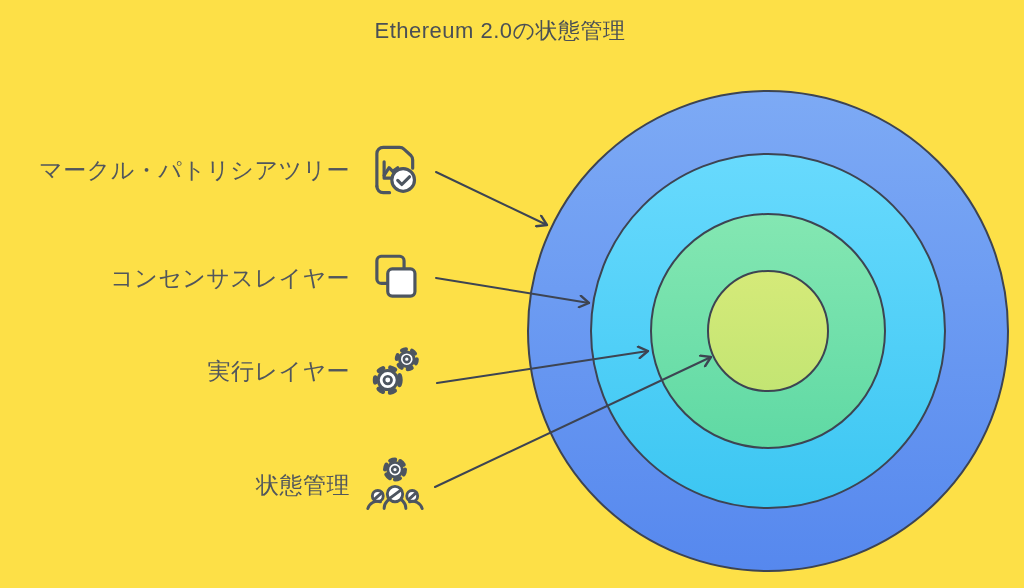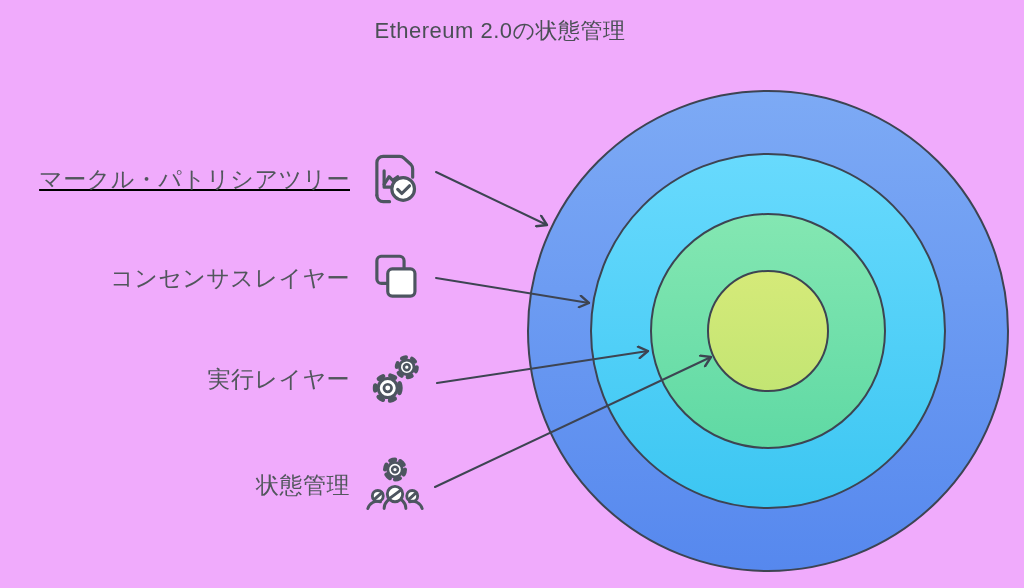--- a/index.html
+++ b/index.html
@@ -1,18 +1,18 @@
 <!DOCTYPE html>
 <html><head>
 <meta charset="utf-8">
 <style>
   html,body{margin:0;padding:0;background:#ffffff;}
   .stage{
     position:relative;width:1024px;height:588px;overflow:hidden;
-    font-family:"Liberation Sans","DejaVu Sans",sans-serif;background:#f0abfc;
+    font-family:"Liberation Sans","DejaVu Sans",sans-serif;background:#fde047;
   }
   .title{
     position:absolute;top:16px;left:500px;transform:translateX(-50%);
     font-size:22px;color:#4a4f55;white-space:nowrap;letter-spacing:.5px;
   }
   .art{position:absolute;top:0;left:0;}
   .row{
     position:absolute;right:600px;display:flex;align-items:center;gap:16px;
     height:62px;
   }
@@ -60,21 +60,21 @@
     </g>
 
     <g stroke-width="2" fill="none" stroke-linecap="round" stroke="#3d4452">
       <path d="M436,172 L547,225" marker-end="url(#ah)"></path>
       <path d="M436,278 L589,303" marker-end="url(#ah)"></path>
       <path d="M437,383 L648,351" marker-end="url(#ah)"></path>
       <path d="M435,487 L711,357" marker-end="url(#ah)"></path>
     </g>
   </svg>
 
-  <div class="row" style="top:148px;text-decoration:underline;">
+  <div class="row" style="top:139px;">
     <span class="lbl">マークル・パトリシアツリー</span>
     <span class="ic">
       <svg viewBox="0 0 64 64" fill="none" stroke-width="3.5" stroke-linecap="round" stroke-linejoin="round" stroke="#4d5560">
         <path d="M12,50 V14 a7,7 0 0 1 7,-7 H37 c2,0 3.6,.6 4.9,1.9 L49.6,16 c1.3,1.3 1.9,2.9 1.9,4.9 V30"></path>
         <path d="M12,50 a7,7 0 0 0 7,7 h7"></path>
         <path d="M20,23 V41 H31"></path>
         <path d="M20,38 L25.5,29.5 L29.5,33.5 L35,29.5"></path>
         <circle cx="41" cy="43" r="12.5" fill="#ffffff"></circle>
         <path d="M35,43.5 l4.5,4.5 l8.5,-8.5"></path>
       </svg>
@@ -84,21 +84,21 @@
   <div class="row" style="top:247px;justify-content:flex-end;">
     <span class="lbl">コンセンサスレイヤー</span>
     <span class="ic">
       <svg viewBox="0 0 64 64" fill="none" stroke-width="3.5" stroke-linecap="round" stroke-linejoin="round" stroke="#4d5560">
         <rect x="12" y="8" width="30" height="30" rx="5"></rect>
         <rect x="24" y="22" width="30" height="30" rx="5" fill="#ffffff"></rect>
       </svg>
     </span>
   </div>
 
-  <div class="row" style="top:348px;">
+  <div class="row" style="top:340px;">
     <span class="lbl">実行レイヤー</span>
     <span class="ic">
       <svg viewBox="0 0 64 64" fill="none" stroke-linecap="round" stroke-linejoin="round" stroke="#4d5560">
         <g>
           <circle cx="45" cy="19" r="11" stroke-width="4.5" stroke-dasharray="4.6 6.9"></circle>
           <circle cx="45" cy="19" r="8" stroke-width="3.2" fill="#ffffff"></circle>
           <circle cx="45" cy="19" r="3.2" stroke-width="2.8"></circle>
         </g>
         <g>
           <circle cx="24" cy="42" r="14" stroke-width="5" stroke-dasharray="5.5 8.2"></circle>

